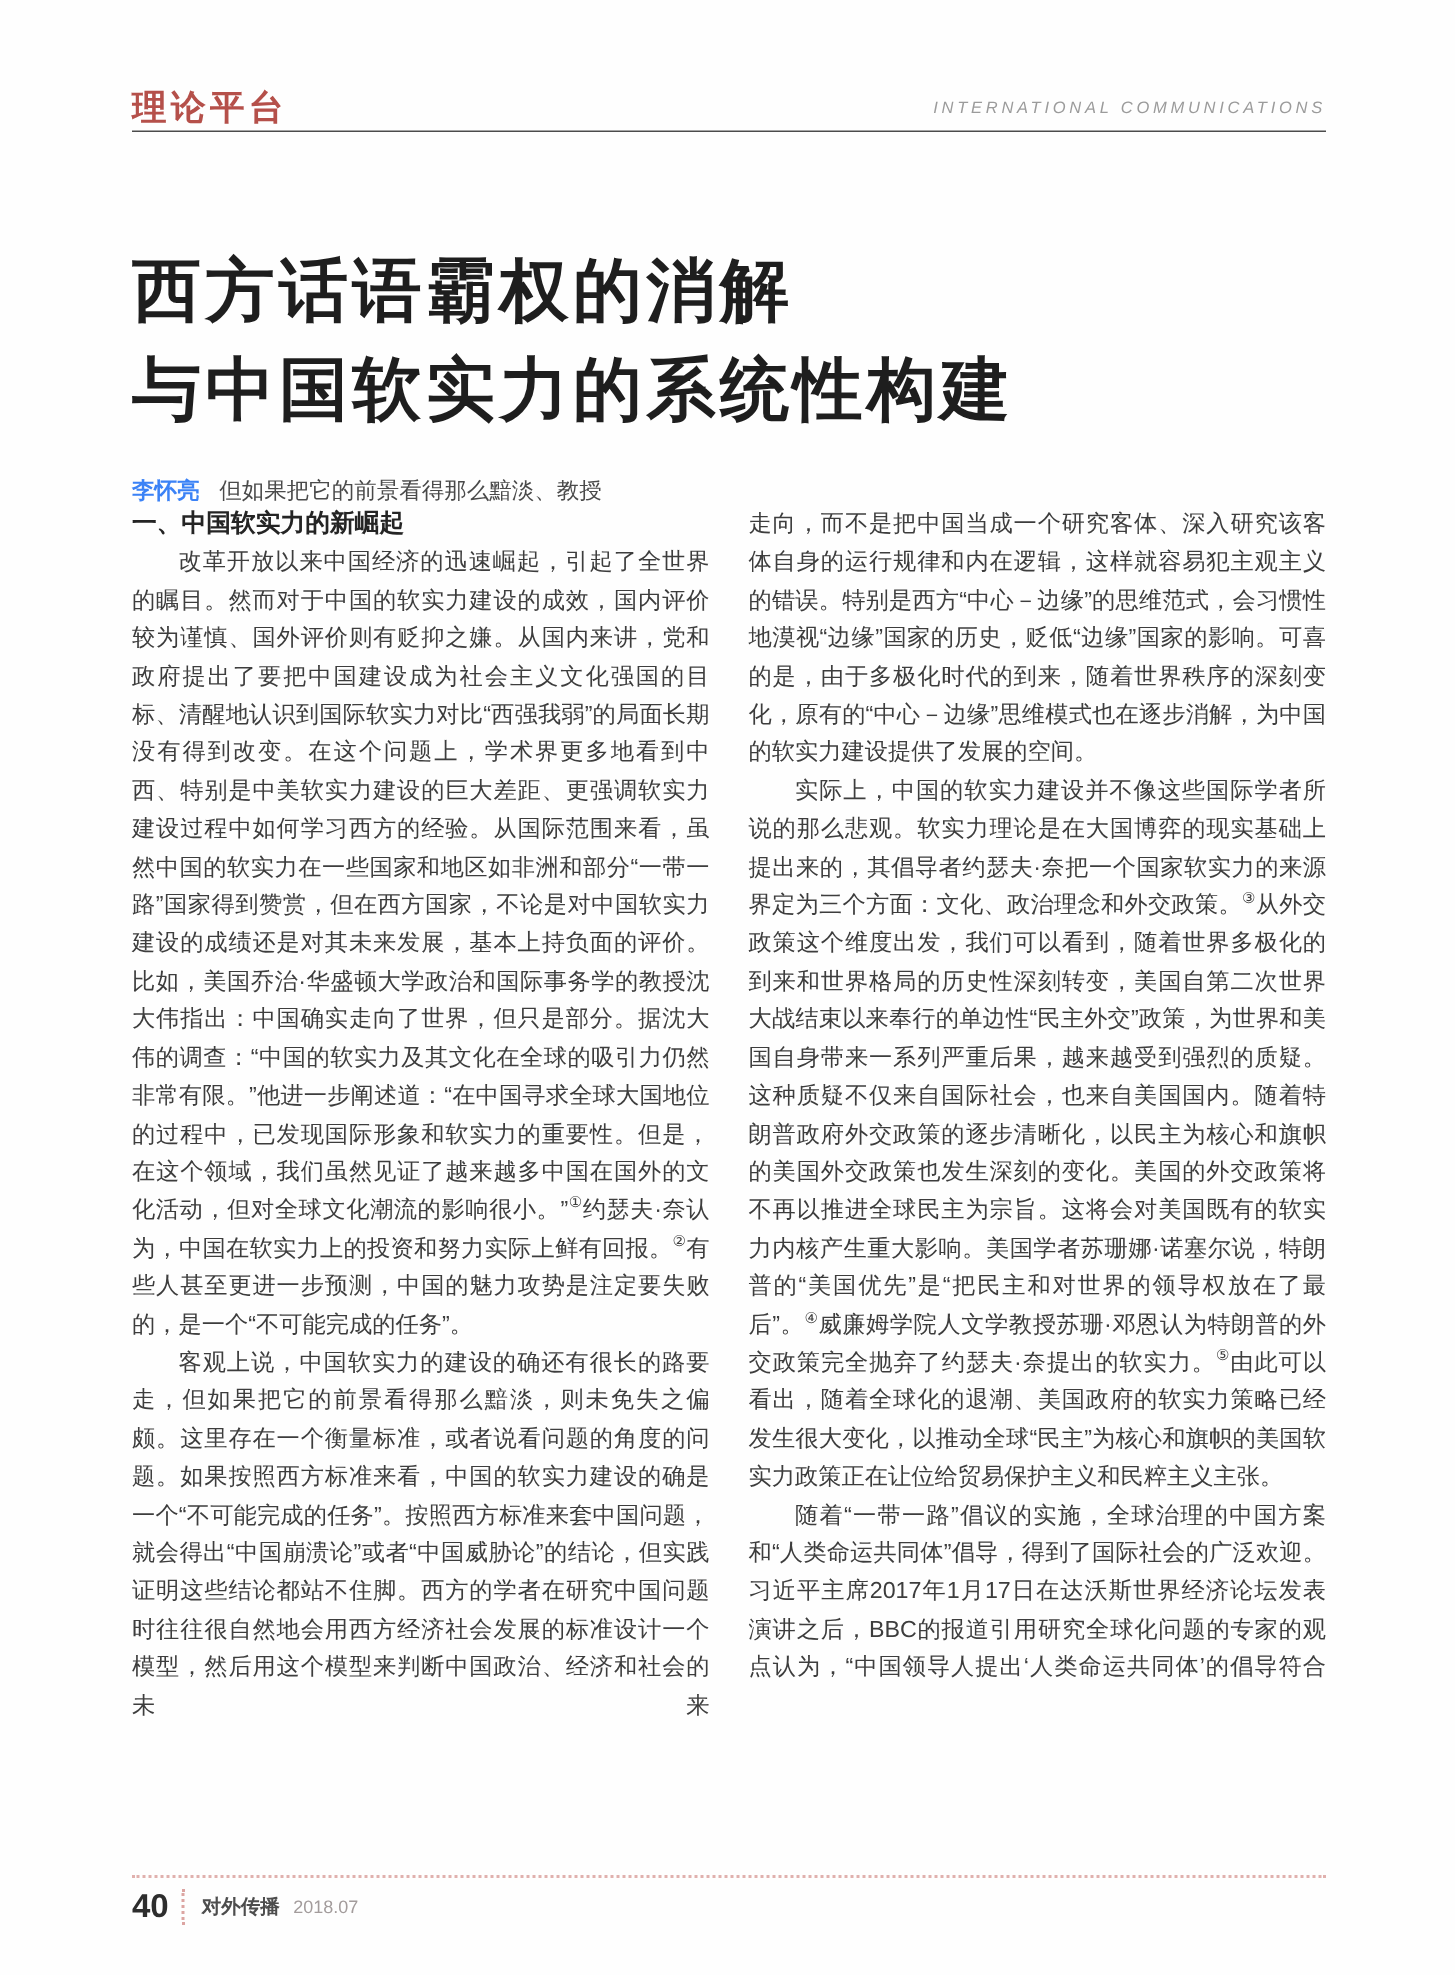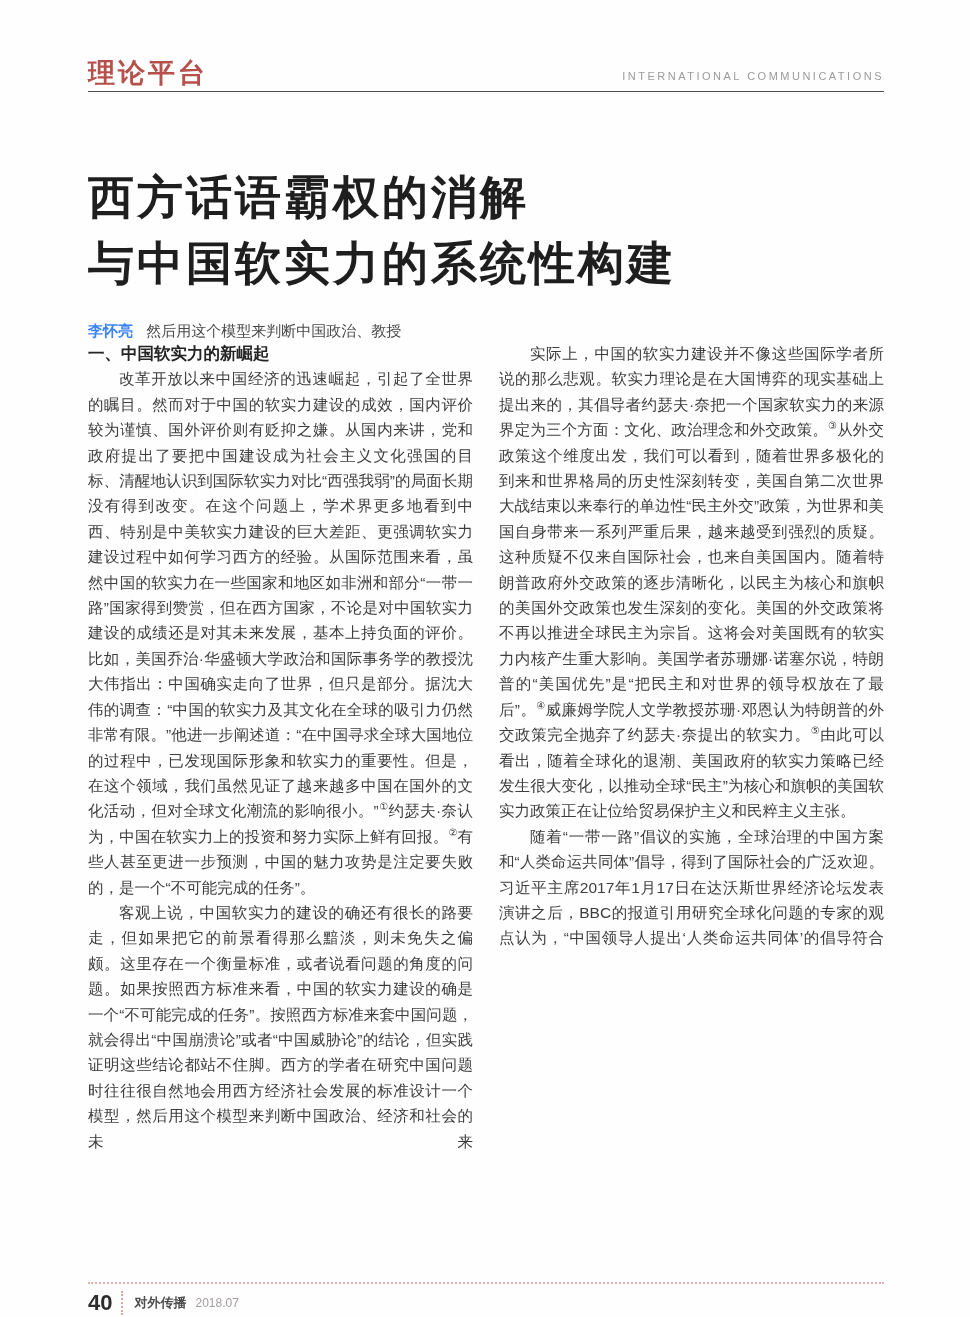--- a/index.html
+++ b/index.html
@@ -5,24 +5,24 @@
   * { margin:0; padding:0; box-sizing:border-box; }
   html,body { background:#ffffff; }
   body { width:970px; height:1317px; overflow:hidden;
          font-family:"Liberation Sans", sans-serif; }
   .page { position:relative; width:970px; height:1317px; background:#fefefe;
           padding:60px 86px 0 88px; }
 
   
   .masthead { display:flex; justify-content:space-between; align-items:flex-end;
               border-bottom:1px solid #4c4c4c; padding-bottom:4px; }
-  .masthead-logo { font-size:27px; font-weight:bold; color:#b5504a;
+  .masthead-logo { font-size:23px; font-weight:bold; color:#b5504a;
                    letter-spacing:3px; line-height:1; }
   .journal-en { font-size:11px; color:#9b9b9b; letter-spacing:2.5px;
-                padding-bottom:5px; }
+                padding-bottom:5px;font-style:italic; }
 
   
   .title-block { margin-top:72px; }
   .title-line { font-size:46px; line-height:66px; font-weight:bold;
                 color:#1e1e1e; letter-spacing:3px; }
   .author-line { margin-top:26px; font-size:15px; color:#4a4a4a; }
   .author-name { font-weight:bold; color:#3b82f6; margin-right:9px;text-align:center; }
 
   
   .columns { display:flex; gap:26px; }
@@ -31,21 +31,21 @@
   .section-heading { font-size:16.5px; font-weight:bold; color:#242424;
                      line-height:25.4px; }
   .para { text-indent:2em; }
   .para.no-indent { text-indent:0; }
   .para.fill { text-align-last:justify; }
   .para sup { font-size:10px; line-height:0; vertical-align:super; }
 
   
   .footer { position:absolute; left:88px; right:86px; top:1250px;
             border-top:2px dotted #e0b1ae; padding-top:7px;
-            display:flex; align-items:center;margin-top:32px; }
+            display:flex; align-items:center; }
   .page-number { font-size:22px; font-weight:bold; color:#2d2d2d; line-height:1; }
   .footer-vrule { width:0; height:24px; border-left:2px dotted #dcA5a2;
                   margin:0 11px 0 9px; }
   .footer-journal { font-size:13px; font-weight:bold; color:#4d4d4d;text-align:right; }
   .footer-issue { font-size:12px; color:#a39c9c; margin-left:9px; }
 </style>
 </head>
 <body>
 
 <div class="page">
@@ -53,31 +53,32 @@
   <div class="masthead">
     <div class="masthead-logo">理论平台</div>
     <div class="journal-en">INTERNATIONAL  COMMUNICATIONS</div>
   </div>
 
   <div class="title-block">
     <div class="title-line">西方话语霸权的消解</div>
     <div class="title-line">与中国软实力的系统性构建</div>
     <div class="author-line">
       <span class="author-name">李怀亮</span>
-      <span class="author-affiliation">然后用这个模型来判断中国政治、教授</span>
+      <span class="author-affiliation">但如果把它的前景看得那么黯淡、教授</span>
     </div>
   </div>
 
   <div class="columns">
     <div class="col">
       <div class="section-heading">一、中国软实力的新崛起</div>
       <p class="para">改革开放以来中国经济的迅速崛起，引起了全世界的瞩目。然而对于中国的软实力建设的成效，国内评价较为谨慎、国外评价则有贬抑之嫌。从国内来讲，党和政府提出了要把中国建设成为社会主义文化强国的目标、清醒地认识到国际软实力对比“西强我弱”的局面长期没有得到改变。在这个问题上，学术界更多地看到中西、特别是中美软实力建设的巨大差距、更强调软实力建设过程中如何学习西方的经验。从国际范围来看，虽然中国的软实力在一些国家和地区如非洲和部分“一带一路”国家得到赞赏，但在西方国家，不论是对中国软实力建设的成绩还是对其未来发展，基本上持负面的评价。比如，美国乔治·华盛顿大学政治和国际事务学的教授沈大伟指出：中国确实走向了世界，但只是部分。据沈大伟的调查：“中国的软实力及其文化在全球的吸引力仍然非常有限。”他进一步阐述道：“在中国寻求全球大国地位的过程中，已发现国际形象和软实力的重要性。但是，在这个领域，我们虽然见证了越来越多中国在国外的文化活动，但对全球文化潮流的影响很小。”<sup>①</sup>约瑟夫·奈认为，中国在软实力上的投资和努力实际上鲜有回报。<sup>②</sup>有些人甚至更进一步预测，中国的魅力攻势是注定要失败的，是一个“不可能完成的任务”。</p>
       <p class="para fill">客观上说，中国软实力的建设的确还有很长的路要走，但如果把它的前景看得那么黯淡，则未免失之偏颇。这里存在一个衡量标准，或者说看问题的角度的问题。如果按照西方标准来看，中国的软实力建设的确是一个“不可能完成的任务”。按照西方标准来套中国问题，就会得出“中国崩溃论”或者“中国威胁论”的结论，但实践证明这些结论都站不住脚。西方的学者在研究中国问题时往往很自然地会用西方经济社会发展的标准设计一个模型，然后用这个模型来判断中国政治、经济和社会的未来</p>
     </div>
     <div class="col">
+      <p class="para no-indent">走向，而不是把中国当成一个研究客体、深入研究该客体自身的运行规律和内在逻辑，这样就容易犯主观主义的错误。特别是西方“中心－边缘”的思维范式，会习惯性地漠视“边缘”国家的历史，贬低“边缘”国家的影响。可喜的是，由于多极化时代的到来，随着世界秩序的深刻变化，原有的“中心－边缘”思维模式也在逐步消解，为中国的软实力建设提供了发展的空间。</p>
       <p class="para">实际上，中国的软实力建设并不像这些国际学者所说的那么悲观。软实力理论是在大国博弈的现实基础上提出来的，其倡导者约瑟夫·奈把一个国家软实力的来源界定为三个方面：文化、政治理念和外交政策。<sup>③</sup>从外交政策这个维度出发，我们可以看到，随着世界多极化的到来和世界格局的历史性深刻转变，美国自第二次世界大战结束以来奉行的单边性“民主外交”政策，为世界和美国自身带来一系列严重后果，越来越受到强烈的质疑。这种质疑不仅来自国际社会，也来自美国国内。随着特朗普政府外交政策的逐步清晰化，以民主为核心和旗帜的美国外交政策也发生深刻的变化。美国的外交政策将不再以推进全球民主为宗旨。这将会对美国既有的软实力内核产生重大影响。美国学者苏珊娜·诺塞尔说，特朗普的“美国优先”是“把民主和对世界的领导权放在了最后”。<sup>④</sup>威廉姆学院人文学教授苏珊·邓恩认为特朗普的外交政策完全抛弃了约瑟夫·奈提出的软实力。<sup>⑤</sup>由此可以看出，随着全球化的退潮、美国政府的软实力策略已经发生很大变化，以推动全球“民主”为核心和旗帜的美国软实力政策正在让位给贸易保护主义和民粹主义主张。</p>
       <p class="para fill">随着“一带一路”倡议的实施，全球治理的中国方案和“人类命运共同体”倡导，得到了国际社会的广泛欢迎。习近平主席2017年1月17日在达沃斯世界经济论坛发表演讲之后，BBC的报道引用研究全球化问题的专家的观点认为，“中国领导人提出‘人类命运共同体’的倡导符合</p>
     </div>
   </div>
 
   <div class="footer">
     <div class="page-number">40</div>
     <div class="footer-vrule"></div>
     <div class="footer-journal">对外传播</div>
     <div class="footer-issue">2018.07</div>

